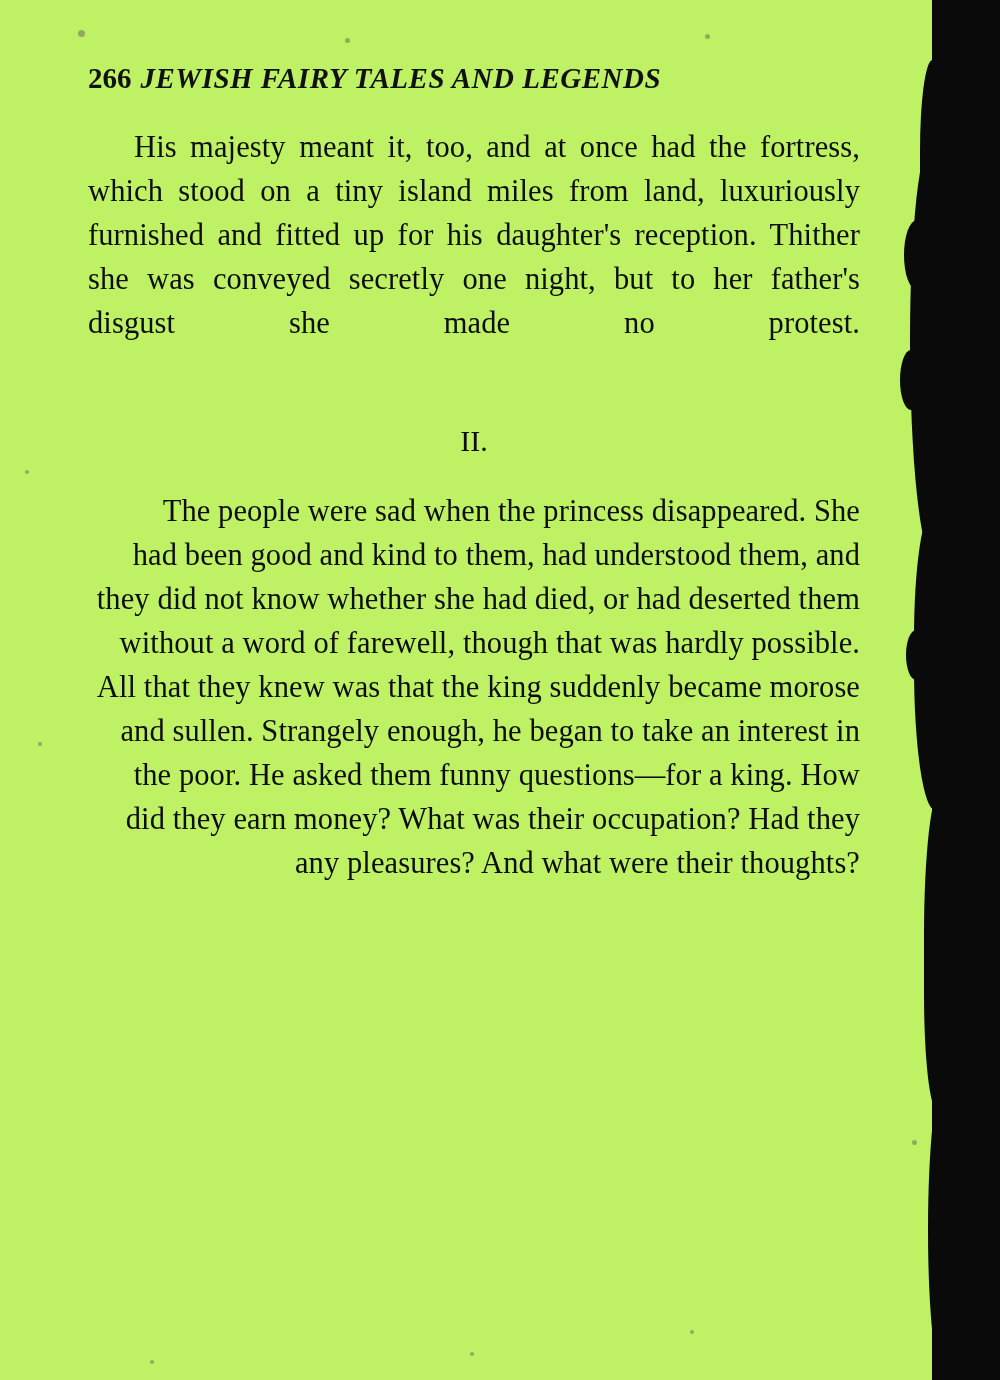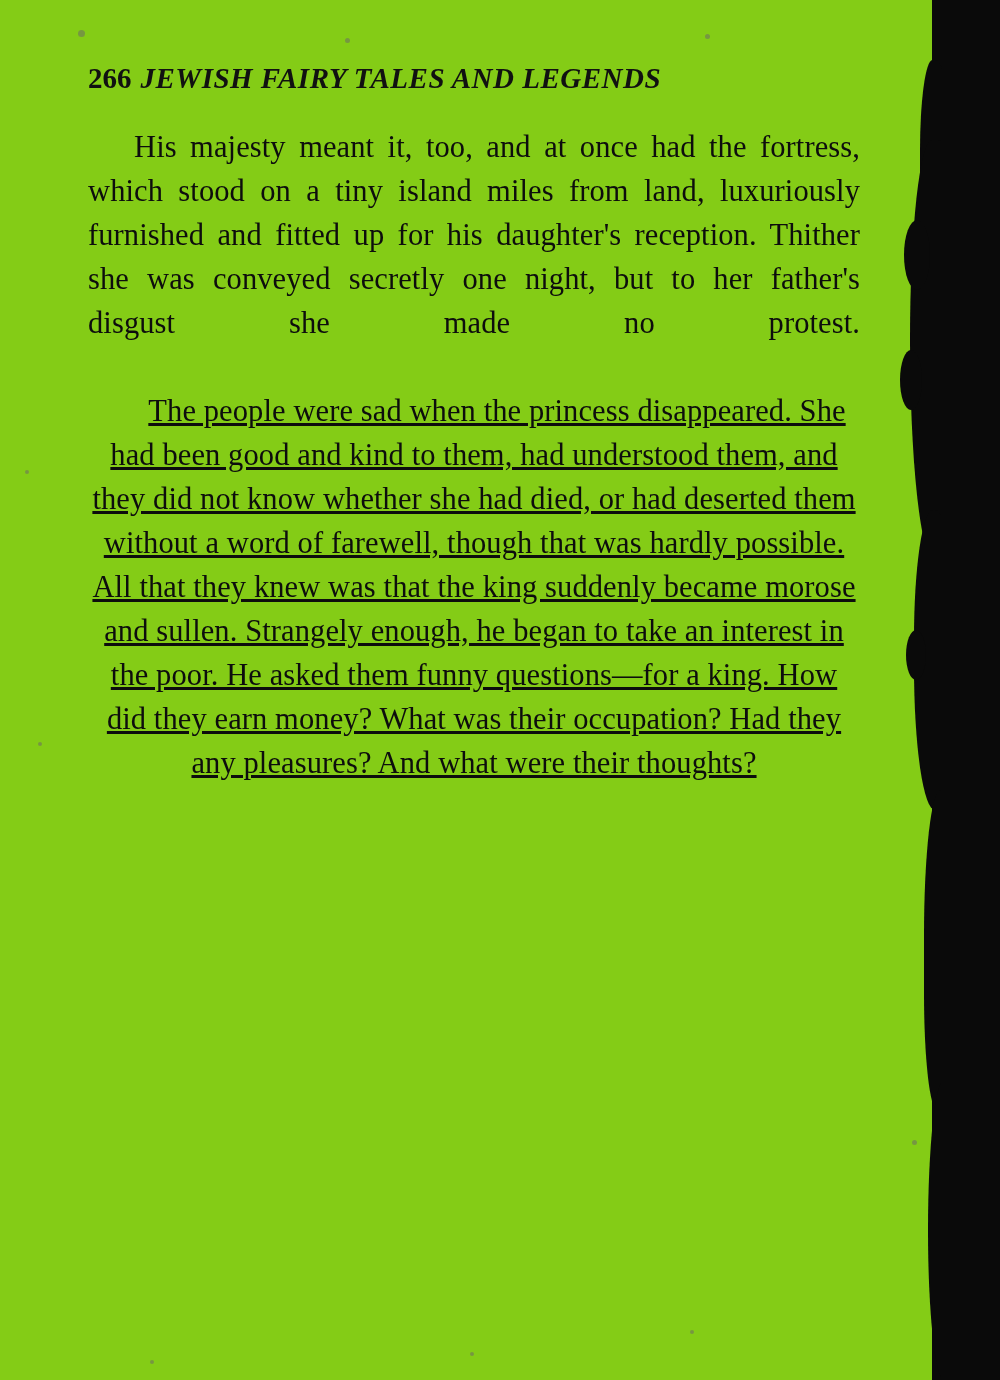--- a/index.html
+++ b/index.html
@@ -12,21 +12,21 @@
     height: 1380px;
     position: relative;
     overflow: hidden;
     font-family: "Liberation Serif", serif;
   }
 
   
   .page {
     position: absolute;
     inset: 0;
-    background: #84cc16;
+    background: #bef264;
     padding-left: 8px;
   }
 
   .speck {
     position: absolute;
     background: #6b6b66;
     border-radius: 50%;
     opacity: .55;
   }
 
@@ -76,22 +76,21 @@
     text-justify: inter-word;
     text-indent: 46px;
     font-family: "Liberation Serif", serif;
     letter-spacing: 0.1px;
   }
   p.body + p.body {
     margin-top: 0px;
     text-decoration: underline;
   }
   p.body:last-of-type {
-    text-align: center;
-    text-decoration: underline;
+    text-align: right;
   }
 
   .section-number {
     text-align: center;
     font-size: 30px;
     line-height: 44px;
     color: #0d0d0d;
     margin: 30px 0 26px 0;
     font-family: "Liberation Serif", serif;
   }
@@ -132,17 +131,18 @@
   <div class="speck" style="left:150px; top:1360px; width:4px; height:4px;"></div>
 
   <div class="content">
 
     <h1 class="running-head">
       <span class="folio">266</span><span>JEWISH FAIRY TALES AND LEGENDS</span>
     </h1>
 
     <p class="body">His majesty meant it, too, and at once had the fortress, which stood on a tiny island miles from land, luxuriously furnished and fitted up for his daughter's reception.   Thither she was conveyed secretly one night, but to her father's disgust she made no protest.</p>
 
+    <div class="section-number">II.</div>
 
     <p class="body">The people were sad when the princess disappeared.   She had been good and kind to them, had understood them, and they did not know whether she had died, or had deserted them without a word of farewell, though that was hardly possible.   All that they knew was that the king suddenly became morose and sullen. Strangely enough, he began to take an interest in the poor.   He asked them funny questions—for a king.   How did they earn money?   What was their occupation?   Had they any pleasures? And what were their thoughts?</p>
 
   </div>
 </div>
 
 </body></html>

